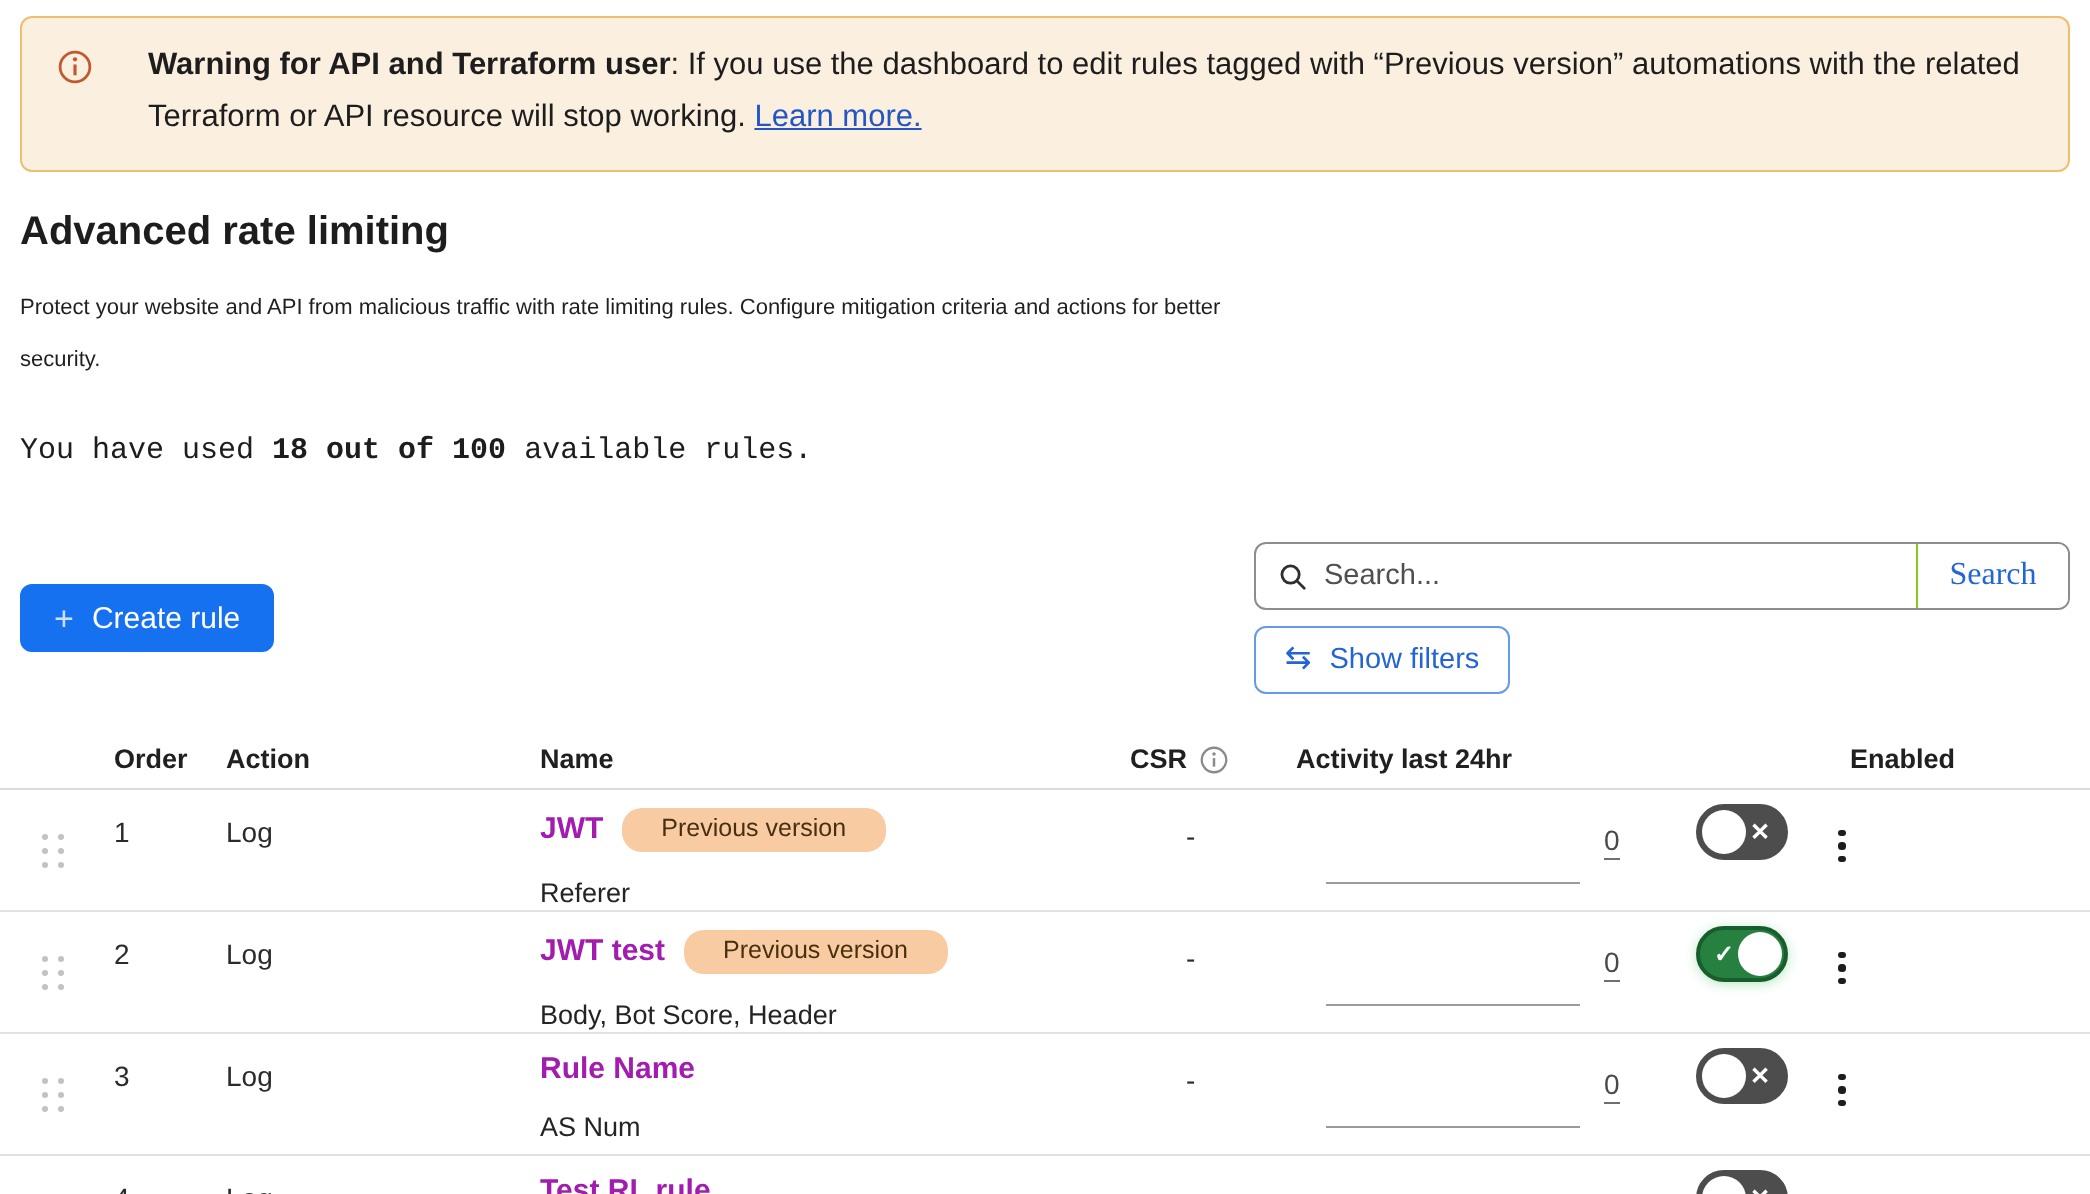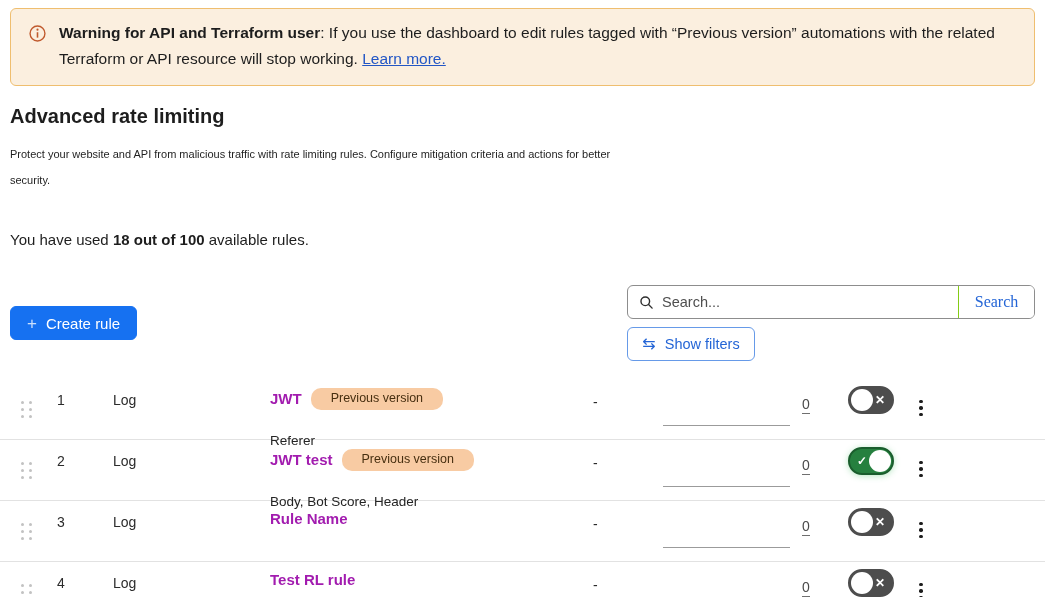--- a/index.html
+++ b/index.html
@@ -6,33 +6,33 @@
   html,body { margin:0; padding:0; background:#fff; }
   body {
     width:1045px; min-height:597px;
     font-family:"Liberation Sans", sans-serif;
     color:#1d1d1d;
   }
   .page { padding:8px 10px 0; }
 
   
   .banner {
-    display:flex; gap:13px; align-items:flex-start;
+    display:flex; gap:28px; align-items:flex-start;
     background:#fbefdf; border:1px solid #efbe6f; border-radius:6px;
     padding:11px 18px 13px; font-size:15.5px; line-height:26px;
   }
   .banner-icon { flex:0 0 auto; margin-top:5px; display:inline-flex; }
   .banner-text { max-width:945px; }
   .banner-text strong { font-weight:700; }
   .banner a { color:#2256c5; text-decoration:underline; cursor:pointer; }
 
   
   h1.page-title { font-size:20px; font-weight:700; margin:19px 0 0; color:#1d1d1d; }
   .desc { font-size:11px; line-height:26px; max-width:622px; margin:13px 0 12px; color:#1f1f1f; }
-  .usage { font-size:15px; margin:38px 0 0; }
+  .usage { font-size:15px; margin:24px 0 0;font-family:Liberation Mono, monospace; }
   .usage strong { font-weight:700; }
 
   
   .toolbar { display:flex; justify-content:space-between; align-items:center; margin-top:37px; }
   .create-btn {
     display:inline-flex; align-items:center; gap:9px; height:34px; padding:0 16px;
     background:#1671f1; color:#fff; border:1px solid #1671f1; border-radius:6px;
     font-size:15px; font-family:inherit; cursor:pointer;
   }
   .create-btn .plus { color:rgba(255,255,255,.78); font-size:17px; line-height:1; }
@@ -79,21 +79,21 @@
   .drag i { width:3px; height:3px; border-radius:50%; background:#c2c2c2; }
   .c-order { padding:13px 0 0 12px; font-size:14px; color:#2b2b2b; }
   .c-action { padding:13px 0 0 10px; font-size:14px; color:#2b2b2b; }
   .c-name { padding:9px 0 0 20px; }
   .name-line { display:flex; align-items:center; gap:9px; }
   .rule-link { font-size:15px; font-weight:700; color:#a21caf; text-decoration:none; cursor:pointer; }
   .badge {
     background:#f8cba3; color:#472f10; font-size:12.5px; line-height:1;
     padding:4px 20px 5px; border-radius:10px; white-space:nowrap;
   }
-  .criteria { margin-top:23px; font-size:13.5px; color:#242424; }
+  .criteria { margin-top:13px; font-size:13.5px; color:#242424; }
   .c-csr { padding:15px 0 0 48px; font-size:14px; color:#2b2b2b; }
   .c-activity { position:relative; }
   .spark { position:absolute; left:35px; top:46px; width:127px; border-top:1px solid #9b9b9b; }
   .count {
     position:absolute; left:174px; top:17px; font-size:14px; color:#4a4a4a;
     border-bottom:1px solid #6f6f6f; padding-bottom:1px; cursor:pointer;
   }
   .c-enabled { padding:7px 0 0 30px; }
   .toggle {
     position:relative; display:inline-block; width:46px; height:28px;
@@ -151,20 +151,40 @@
         <button class="search-btn">Search</button>
       </div>
       <button class="filters-btn">
         <span class="swap">⇆</span>
         <span>Show filters</span>
       </button>
     </div>
   </div>
 
   <div class="rules-table">
+    <div class="tgrid thead">
+      <div></div>
+      <div class="h-order">Order</div>
+      <div class="h-action">Action</div>
+      <div class="h-name">Name</div>
+      <div class="h-csr">
+        <span>CSR</span>
+        <span style="display:inline-flex">
+          <svg width="14" height="14" viewBox="0 0 16 16">
+              <circle cx="8" cy="8" r="7" fill="none" stroke="#8a8a8a" stroke-width="1.3"></circle>
+              <rect x="7.3" y="6.9" width="1.4" height="4.9" fill="#8a8a8a"></rect>
+              <circle cx="8" cy="4.5" r="1" fill="#8a8a8a"></circle>
+            </svg>
+        </span>
+      </div>
+      <div class="h-activity">Activity last 24hr</div>
+      <div></div>
+      <div class="h-enabled">Enabled</div>
+      <div></div>
+    </div>
     <div id="table-body">
   <div class="tgrid trow">
     <div class="c-handle">
       <span class="drag">
               <i></i>
               <i></i>
               <i></i>
               <i></i>
               <i></i>
               <i></i>
@@ -252,20 +272,21 @@
               <i></i>
             </span>
     </div>
     <div class="c-order">3</div>
     <div class="c-action">Log</div>
     <div class="c-name">
       <div class="name-line">
         <a class="rule-link">Rule Name</a>
 
       </div>
+      <div class="criteria">AS Num</div>
     </div>
     <div class="c-csr">-</div>
     <div class="c-activity">
       <span class="spark"></span>
       <span class="count">0</span>
     </div>
     <div class="c-enabled">
       <span class="toggle off">
         
         <span class="t-knob"></span>

